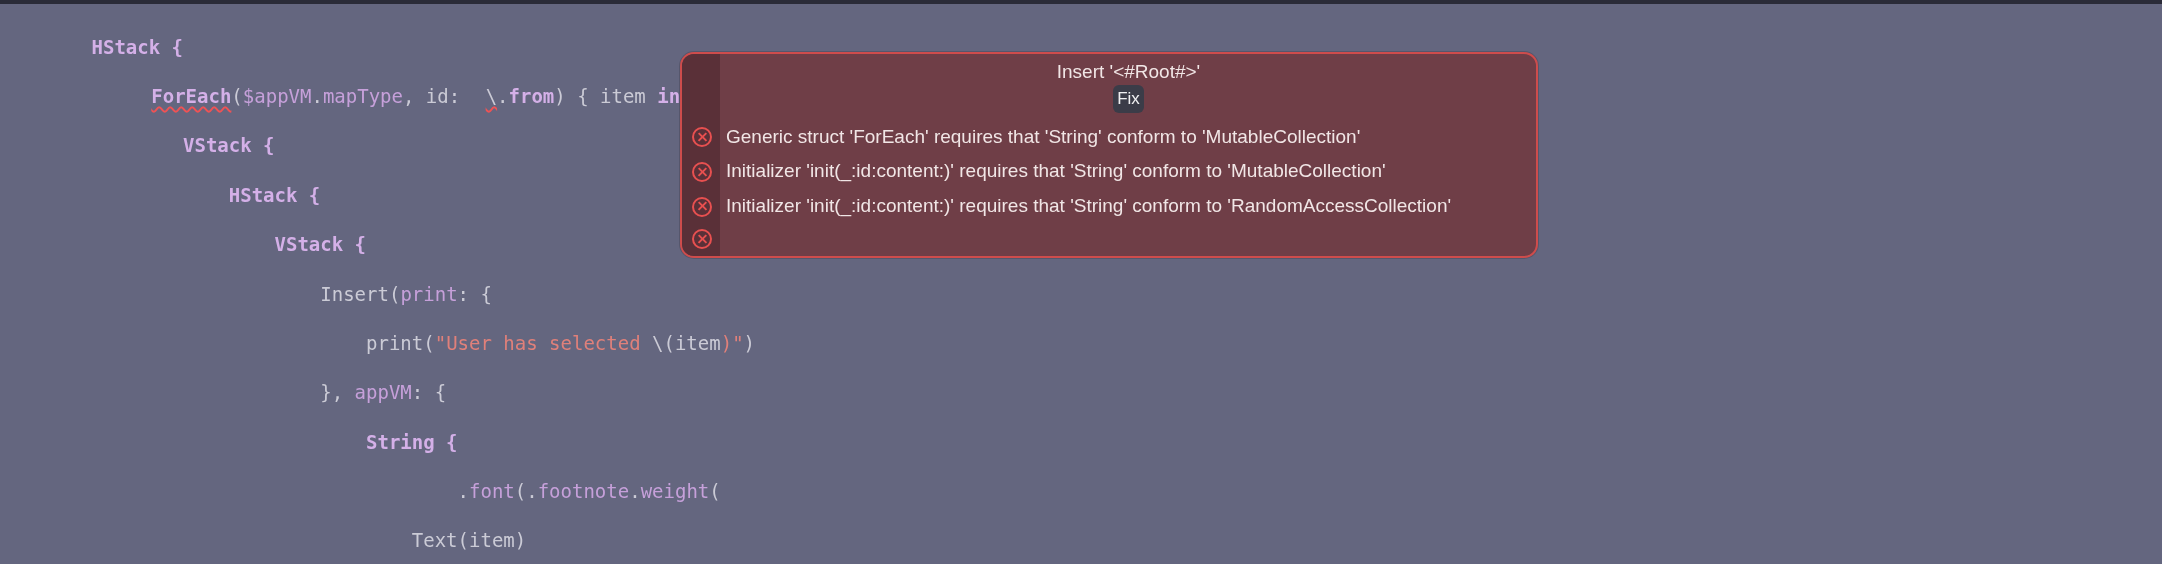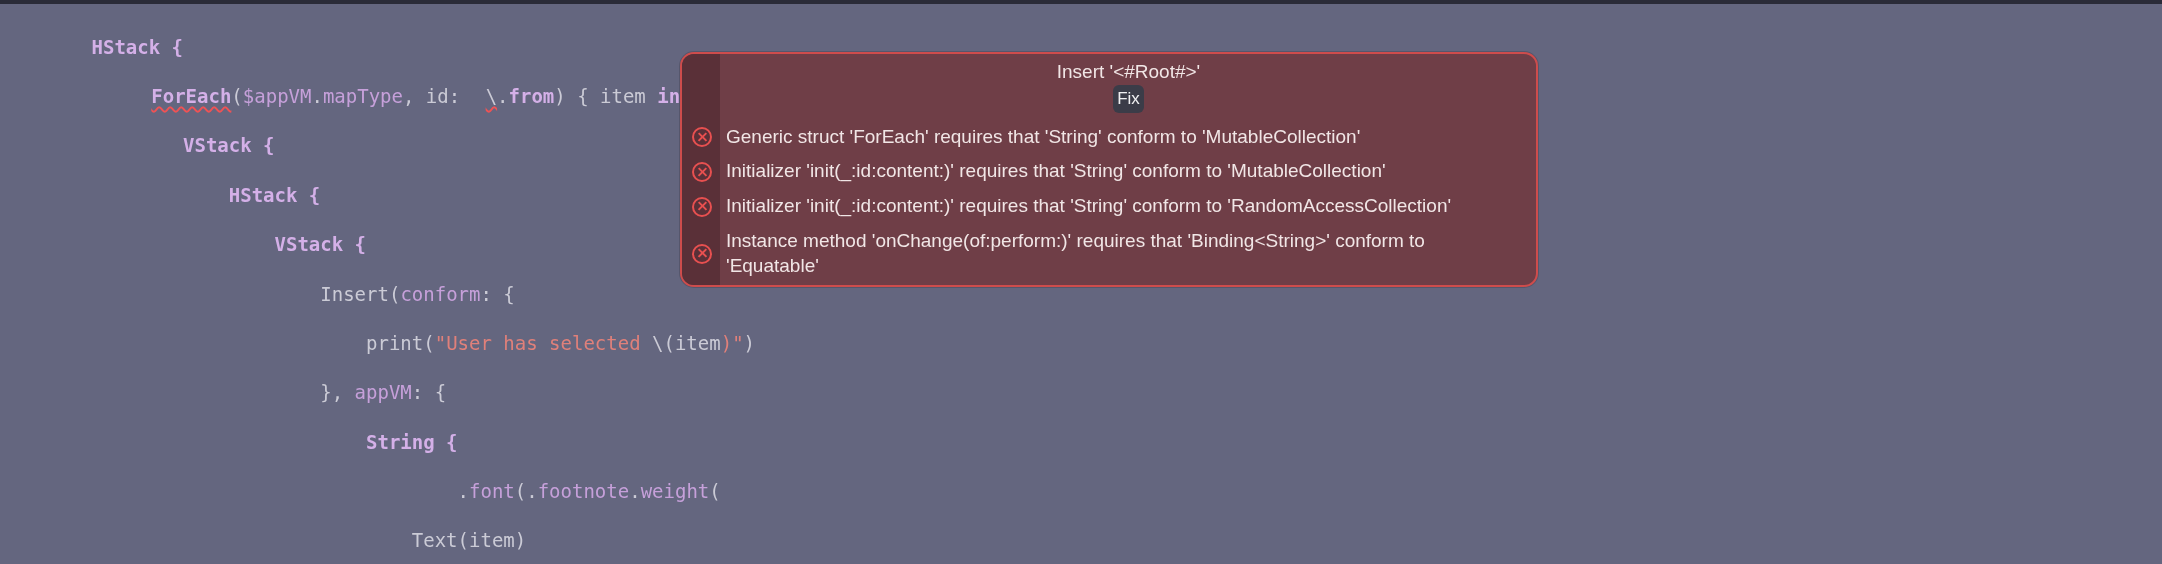--- a/index.html
+++ b/index.html
@@ -109,21 +109,21 @@
 <body>
 
 <div class="topbar"></div>
 
 <div class="code">
 <div class="line"><span class="kw">        HStack {</span></div>
 <div class="line"><span>            </span><span class="kw uline">ForEach</span><span>(</span><span class="prop">$appVM</span><span>.</span><span class="prop">mapType</span><span>, id: </span><span class="uline">\</span><span>.</span><span class="kw">from</span><span>) { item </span><span class="kw">in</span></div>
 <div class="line"><span class="kw">                VStack {</span></div>
 <div class="line"><span class="kw">                    HStack {</span></div>
 <div class="line"><span class="kw">                        VStack {</span></div>
-<div class="line"><span>                            Insert(</span><span class="prop">conform</span><span>: {</span></div>
+<div class="line"><span>                            Insert(</span><span class="prop">print</span><span>: {</span></div>
 <div class="line"><span>                                print(</span><span class="str">"User has selected </span><span>\(</span><span>item</span><span class="str">)"</span><span>)</span></div>
 <div class="line"><span>                            }, </span><span class="prop">appVM</span><span>: {</span></div>
 <div class="line"><span class="kw">                                String {</span></div>
 <div class="line"><span>                                        .</span><span class="prop">font</span><span>(.</span><span class="prop">footnote</span><span>.</span><span class="prop">weight</span><span>(</span></div>
 <div class="line"><span>                                    Text(item)</span></div>
 
 
 
 
 
@@ -144,16 +144,15 @@
     <div class="errrow">
       <span class="erricon x"></span>
       <span>Initializer 'init(_:id:content:)' requires that 'String' conform to 'MutableCollection'</span>
     </div>
     <div class="errrow">
       <span class="erricon x"></span>
       <span>Initializer 'init(_:id:content:)' requires that 'String' conform to 'RandomAccessCollection'</span>
     </div>
     <div class="errrow">
       <span class="erricon x"></span>
-      <span>Instance method 'onChange(of:perform:)' requires that 'Binding&lt;String&gt;' conform to 'Equatable'</span>
     </div>
   </div>
 </div>
 
 </body></html>

